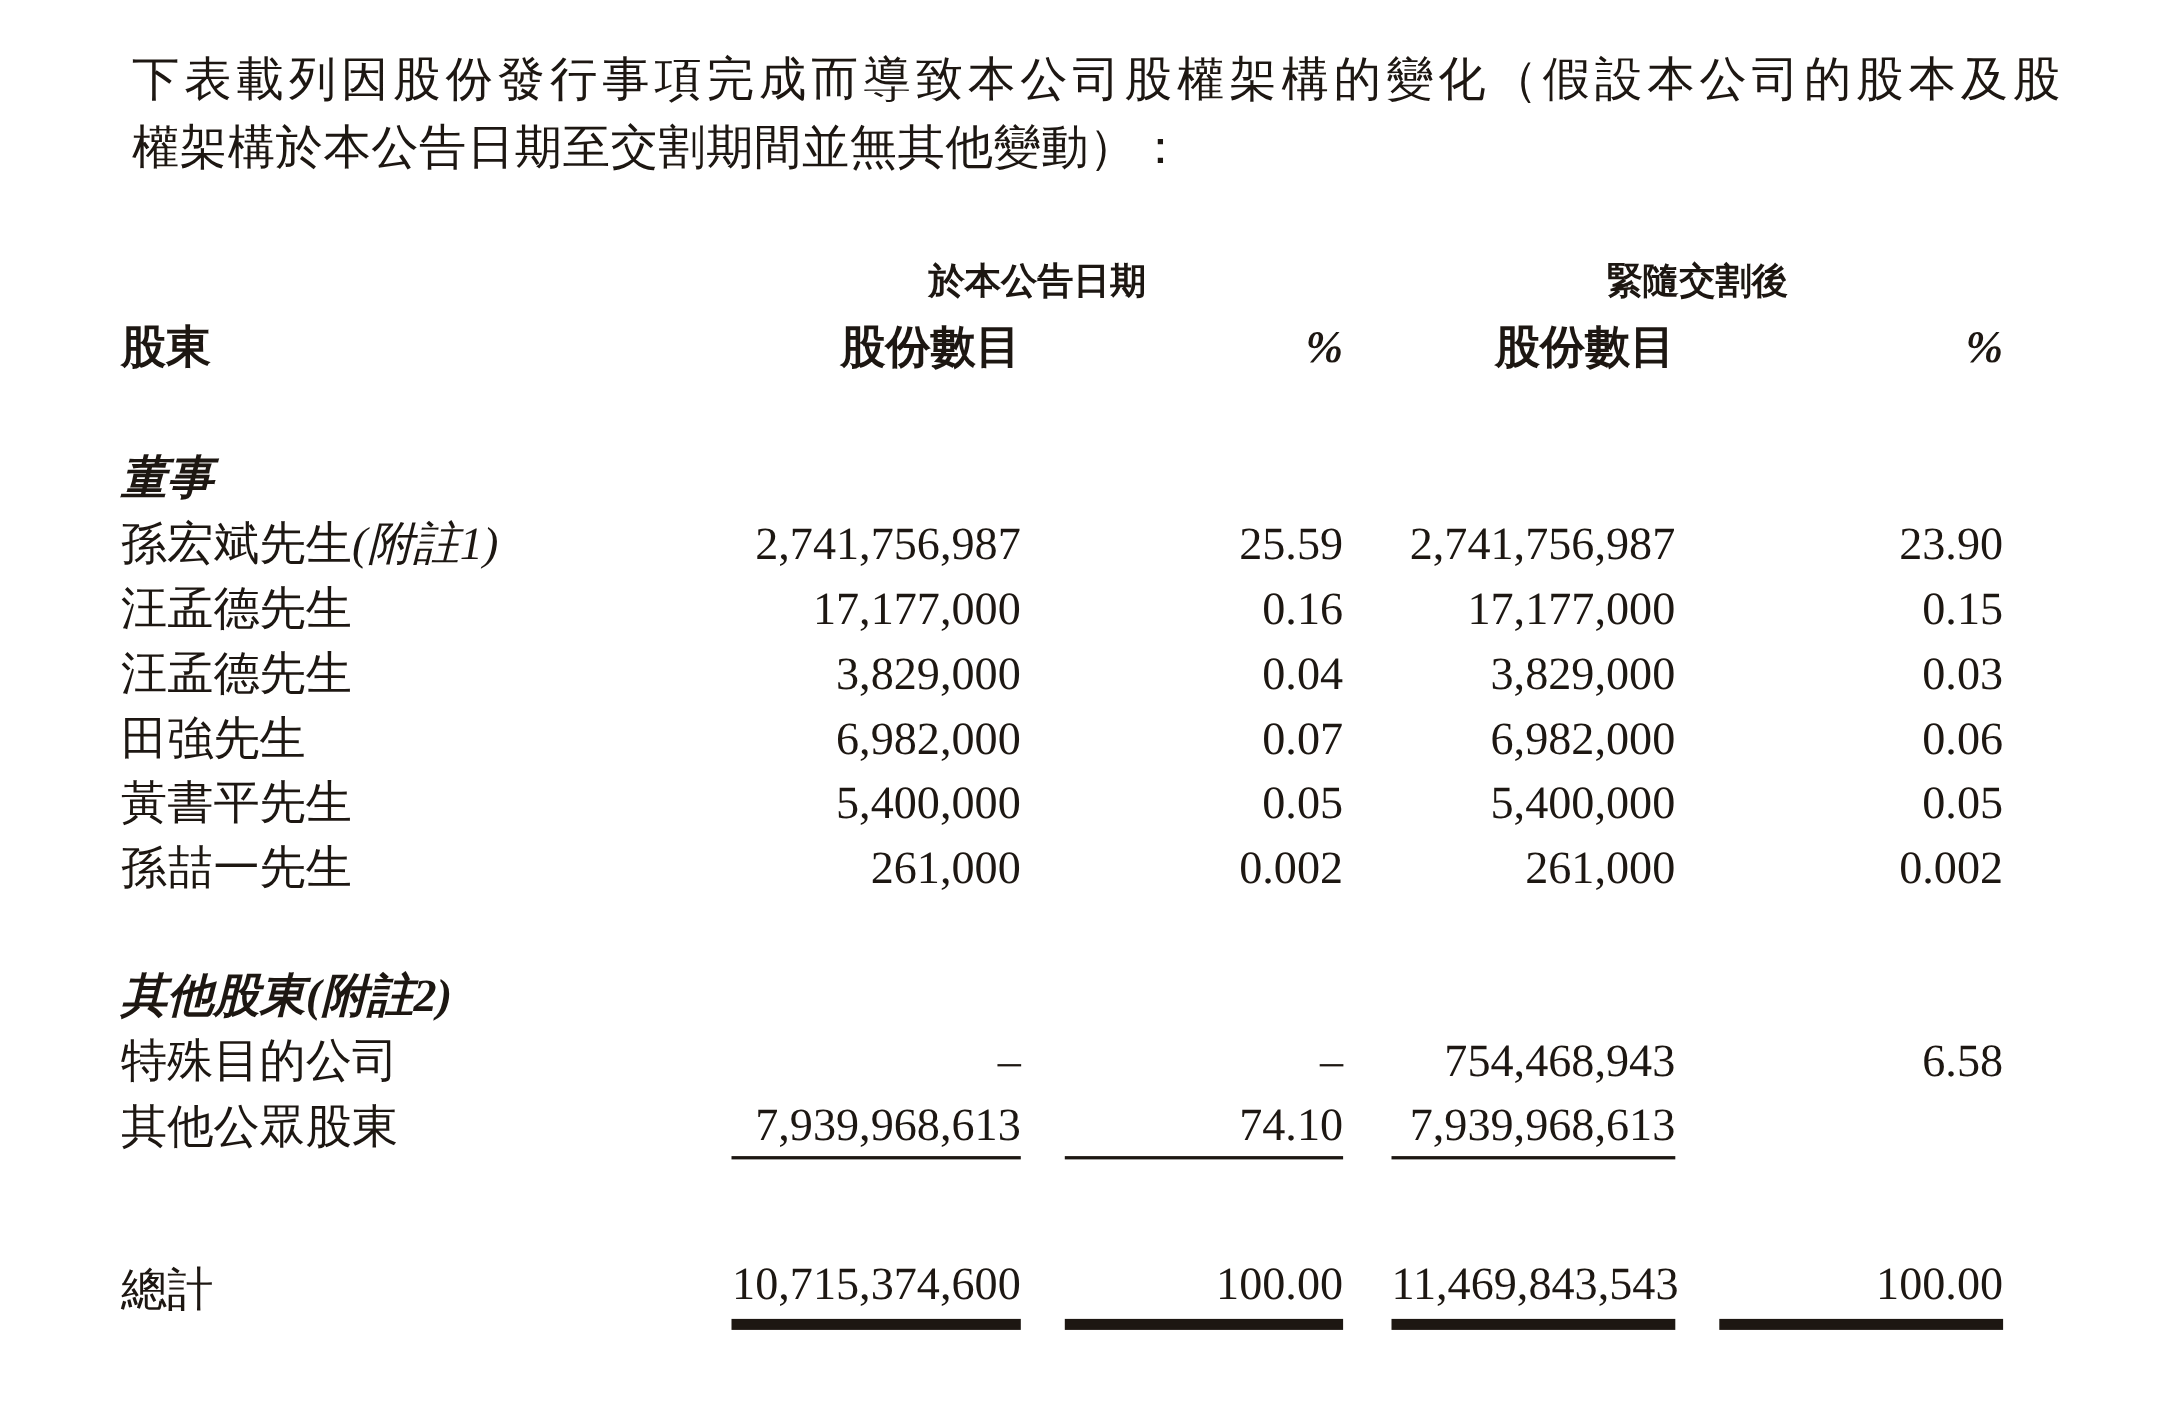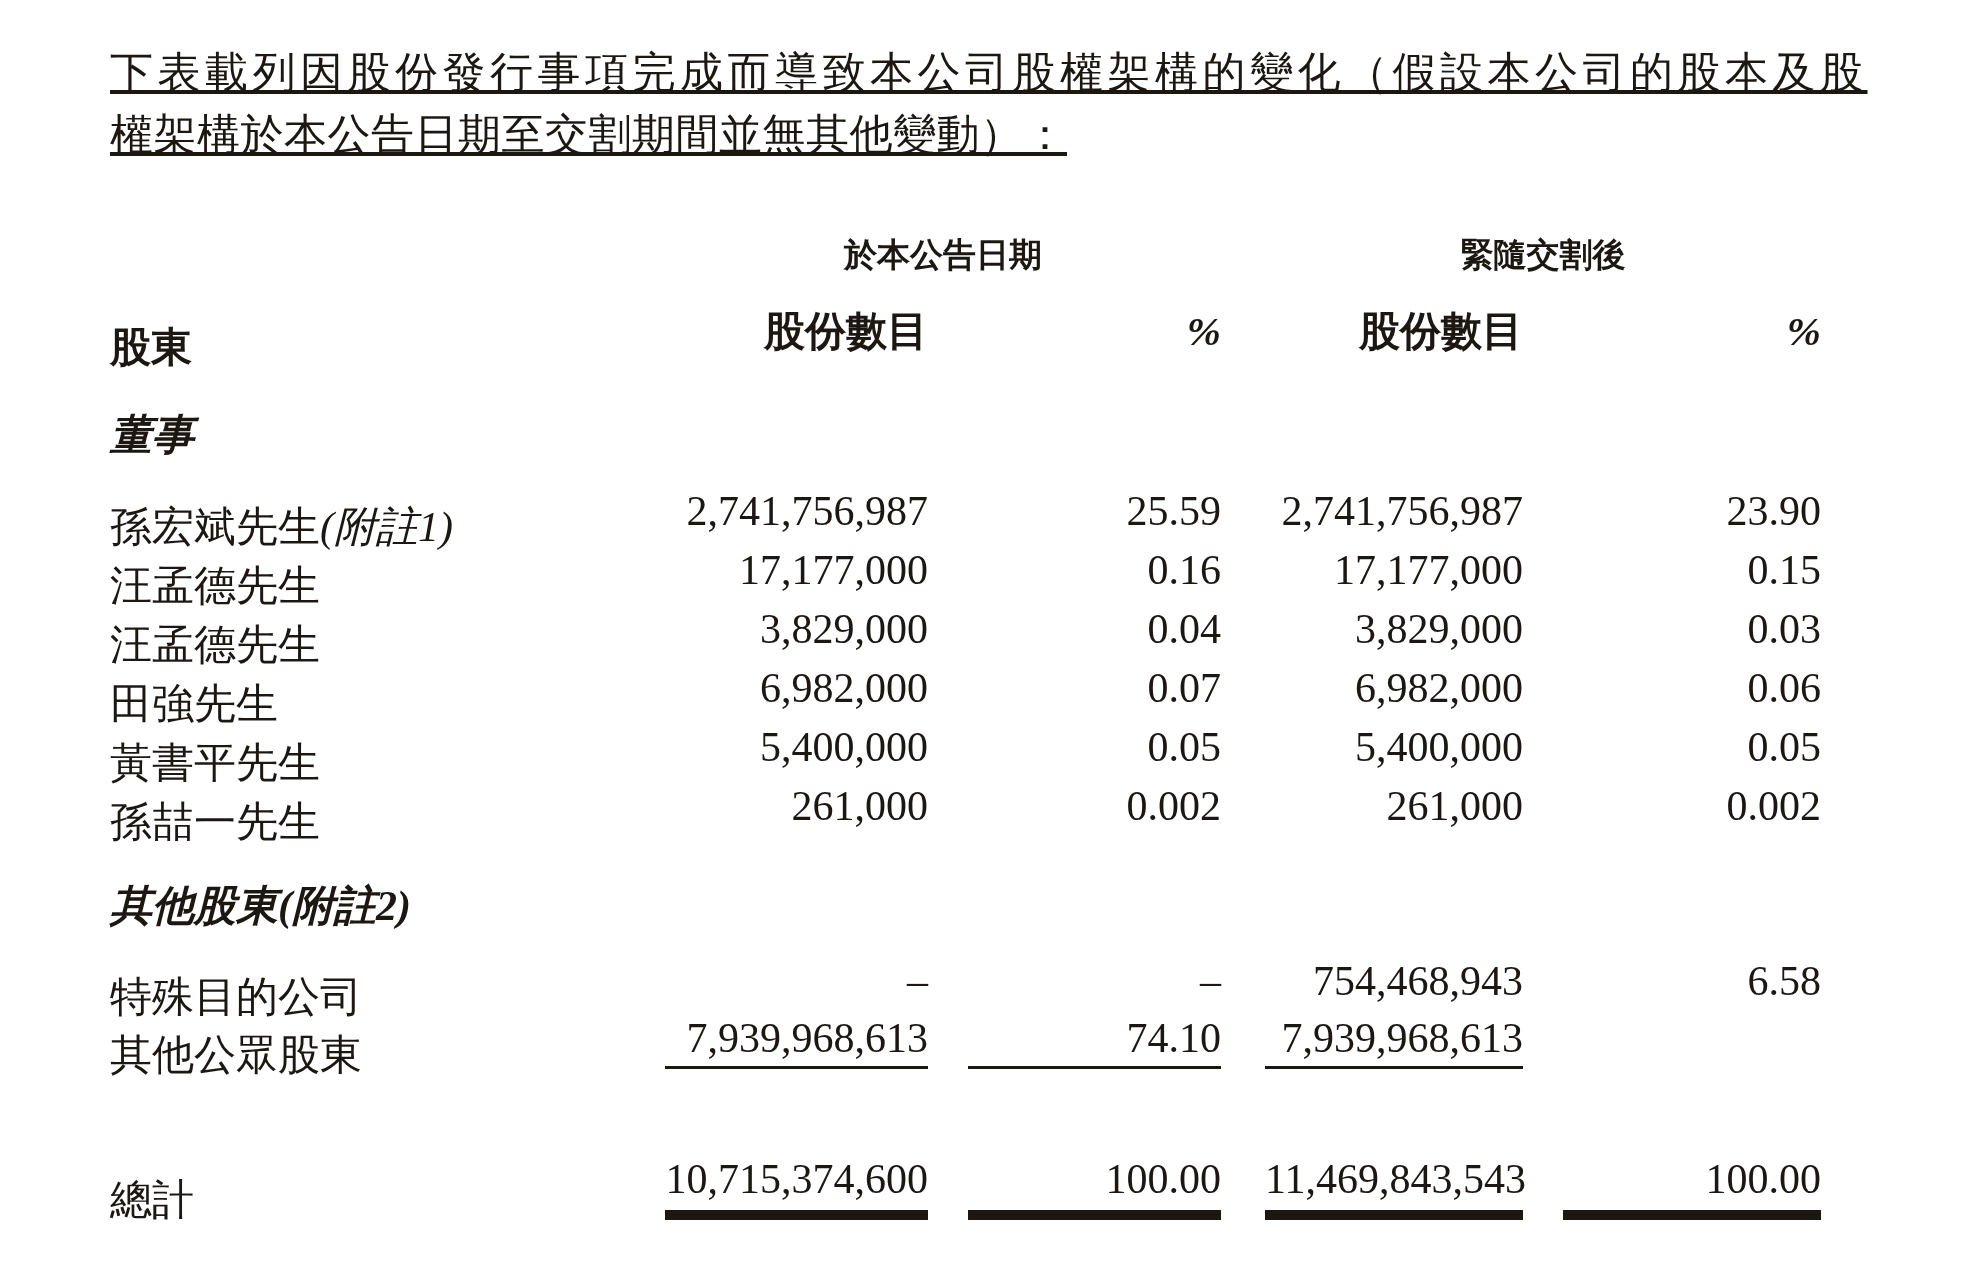--- a/index.html
+++ b/index.html
@@ -6,33 +6,33 @@
   .page{
     position:relative;
     width:1972px;height:1278px;
     background:#ffffff;
     color:#1d1712;
     font-family:"Liberation Serif","DejaVu Serif",serif;
     overflow:hidden;
   }
   
   .intro{
-    position:absolute;left:110px;top:42px;width:1740px;
-    font-size:43px;line-height:62px;white-space:nowrap;text-decoration:underline;
+    position:absolute;left:120px;top:42px;width:1740px;
+    font-size:43px;line-height:62px;white-space:nowrap;
   }
   .intro .l1{letter-spacing:4.5px;}
   .intro .l2{letter-spacing:0.5px;}
 
   
   .cols{
     display:grid;
     grid-template-columns:555px 263px 40px 253px 44px 258px 40px 258px;
     align-items:center;
   }
-  .name{grid-column:1;text-align:left;margin-top:32px;}
+  .name{grid-column:1;text-align:left;}
   .c1{grid-column:2;text-align:right;}
   .c2{grid-column:4;text-align:right;}
   .c3{grid-column:6;text-align:right;}
   .c4{grid-column:8;text-align:right;}
   .g1{grid-column:2/5;text-align:center;}
   .g2{grid-column:6/9;text-align:center;}
 
   
   .thead-group{
     position:absolute;left:110px;top:228px;width:1711px;

